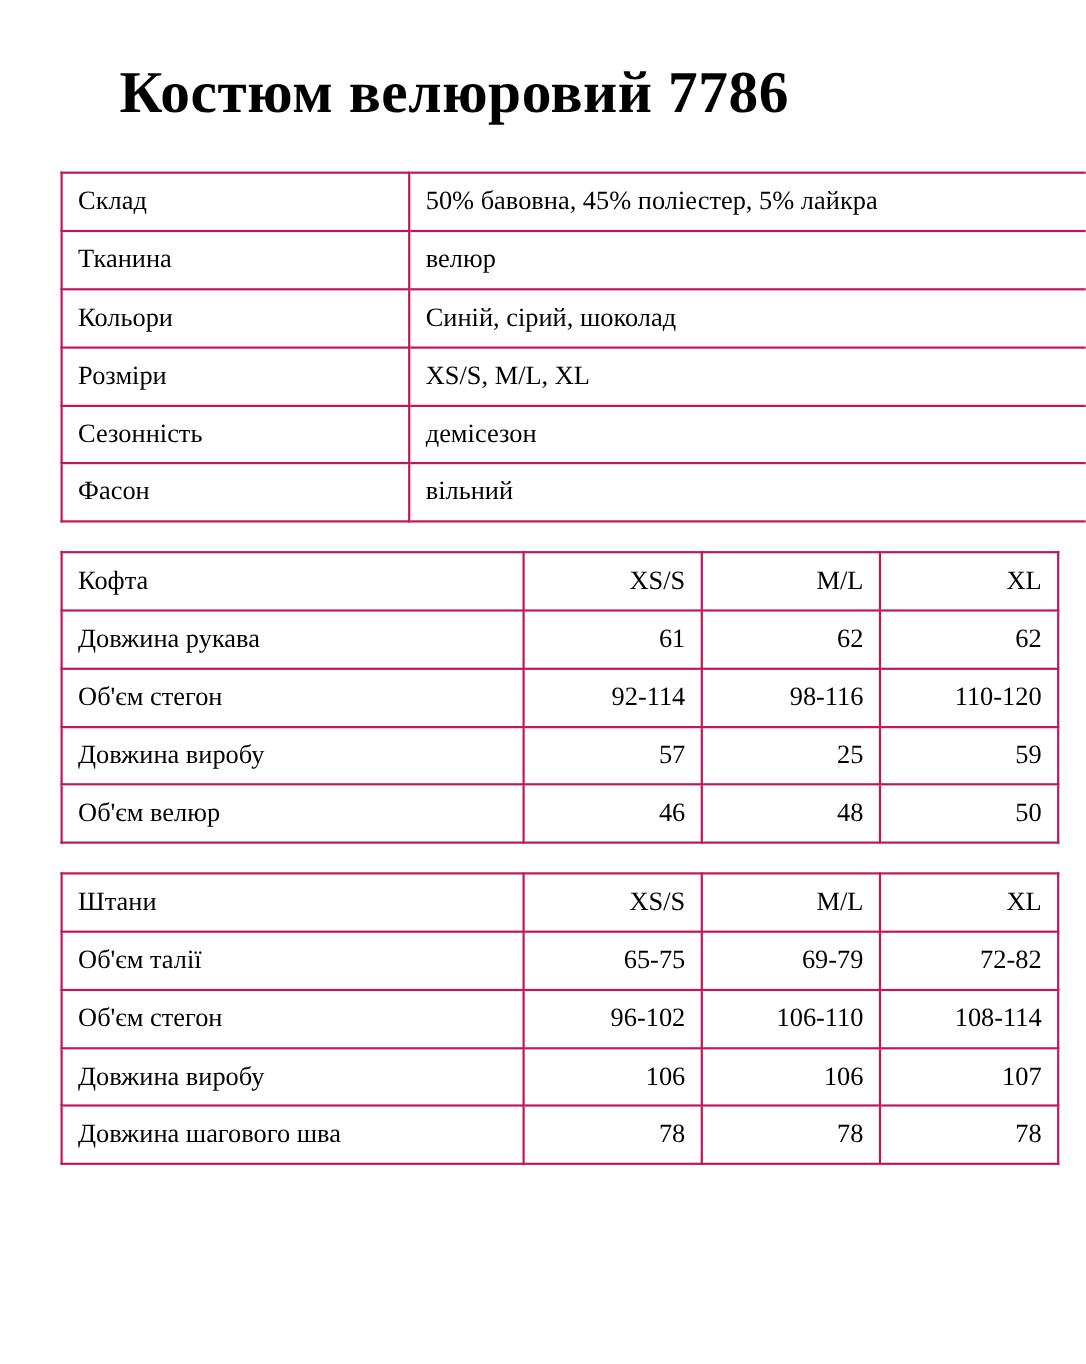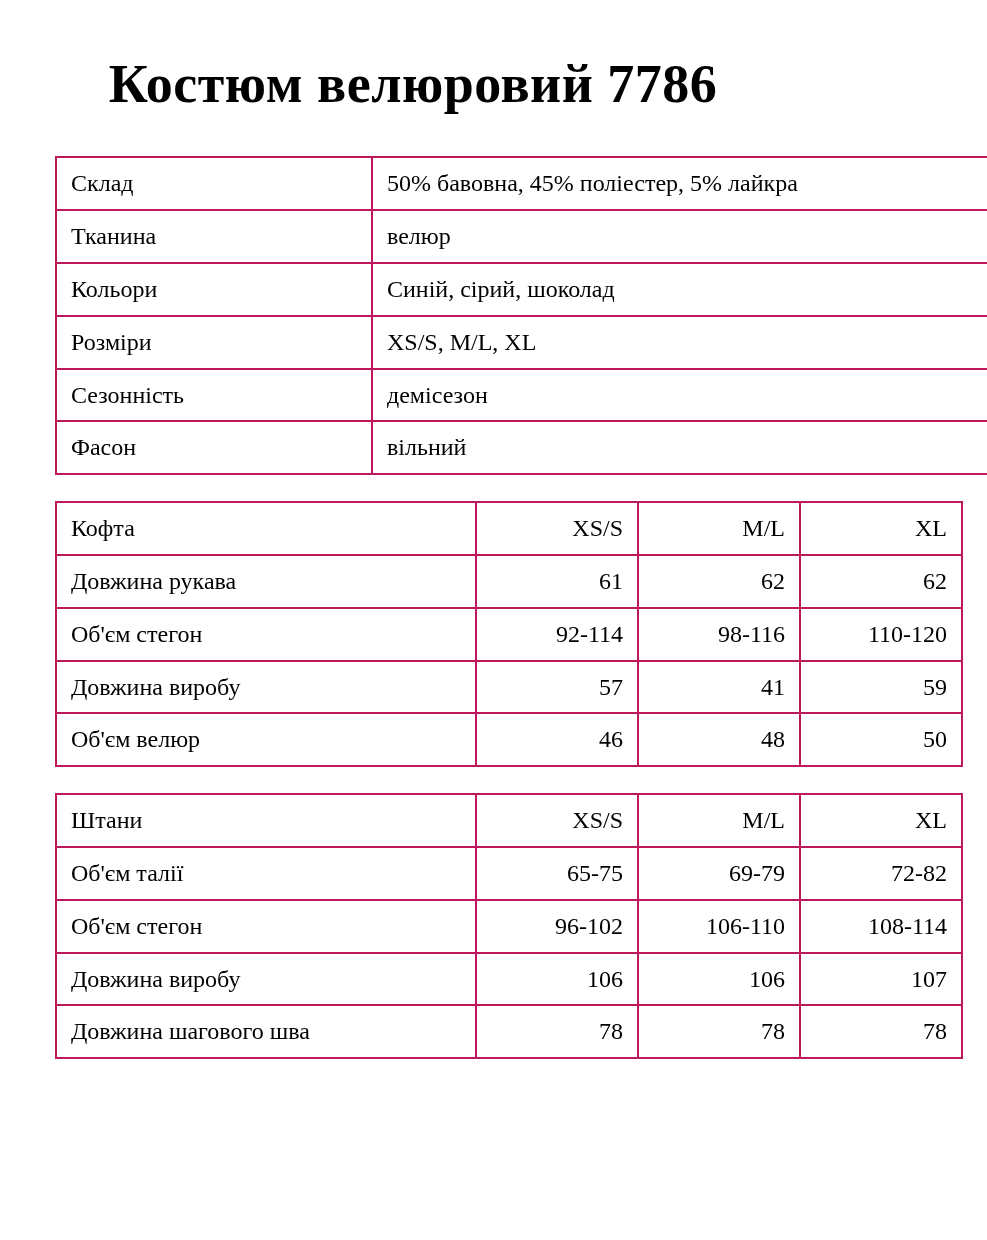--- a/index.html
+++ b/index.html
@@ -125,21 +125,21 @@
       </tr>
       <tr>
         <td class="name">Об'єм стегон</td>
         <td class="num">92-114</td>
         <td class="num">98-116</td>
         <td class="num">110-120</td>
       </tr>
       <tr>
         <td class="name">Довжина виробу</td>
         <td class="num">57</td>
-        <td class="num">41</td>
+        <td class="num">25</td>
         <td class="num">59</td>
       </tr>
       <tr>
         <td class="name">Об'єм велюр</td>
         <td class="num">46</td>
         <td class="num">48</td>
         <td class="num">50</td>
       </tr>
     </tbody>
   </table>

